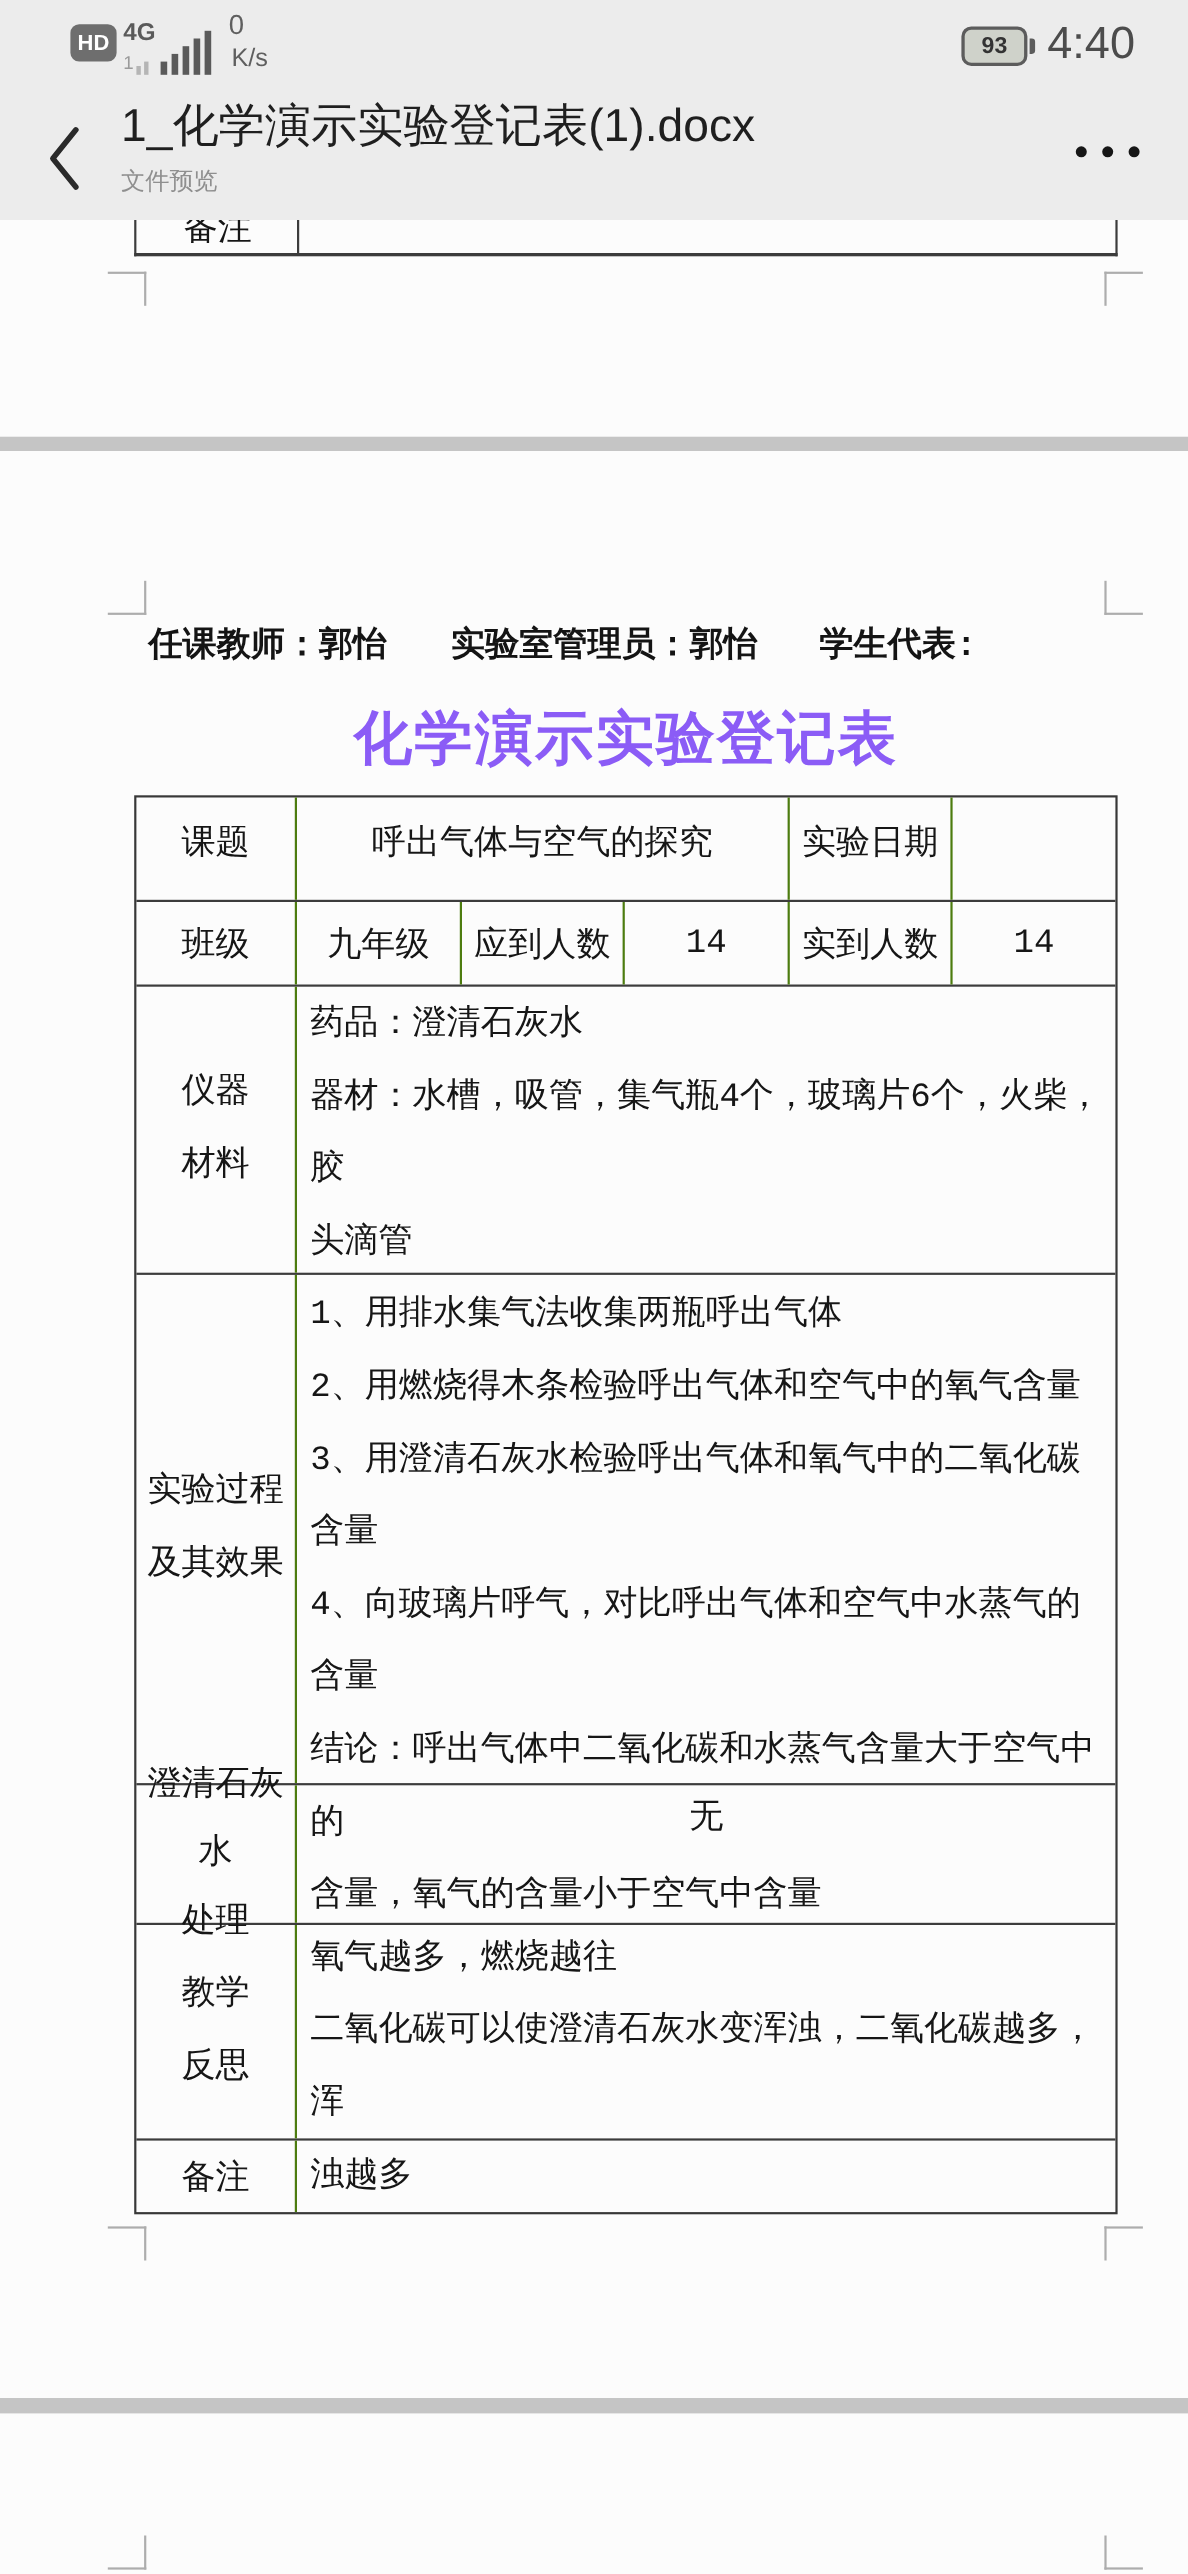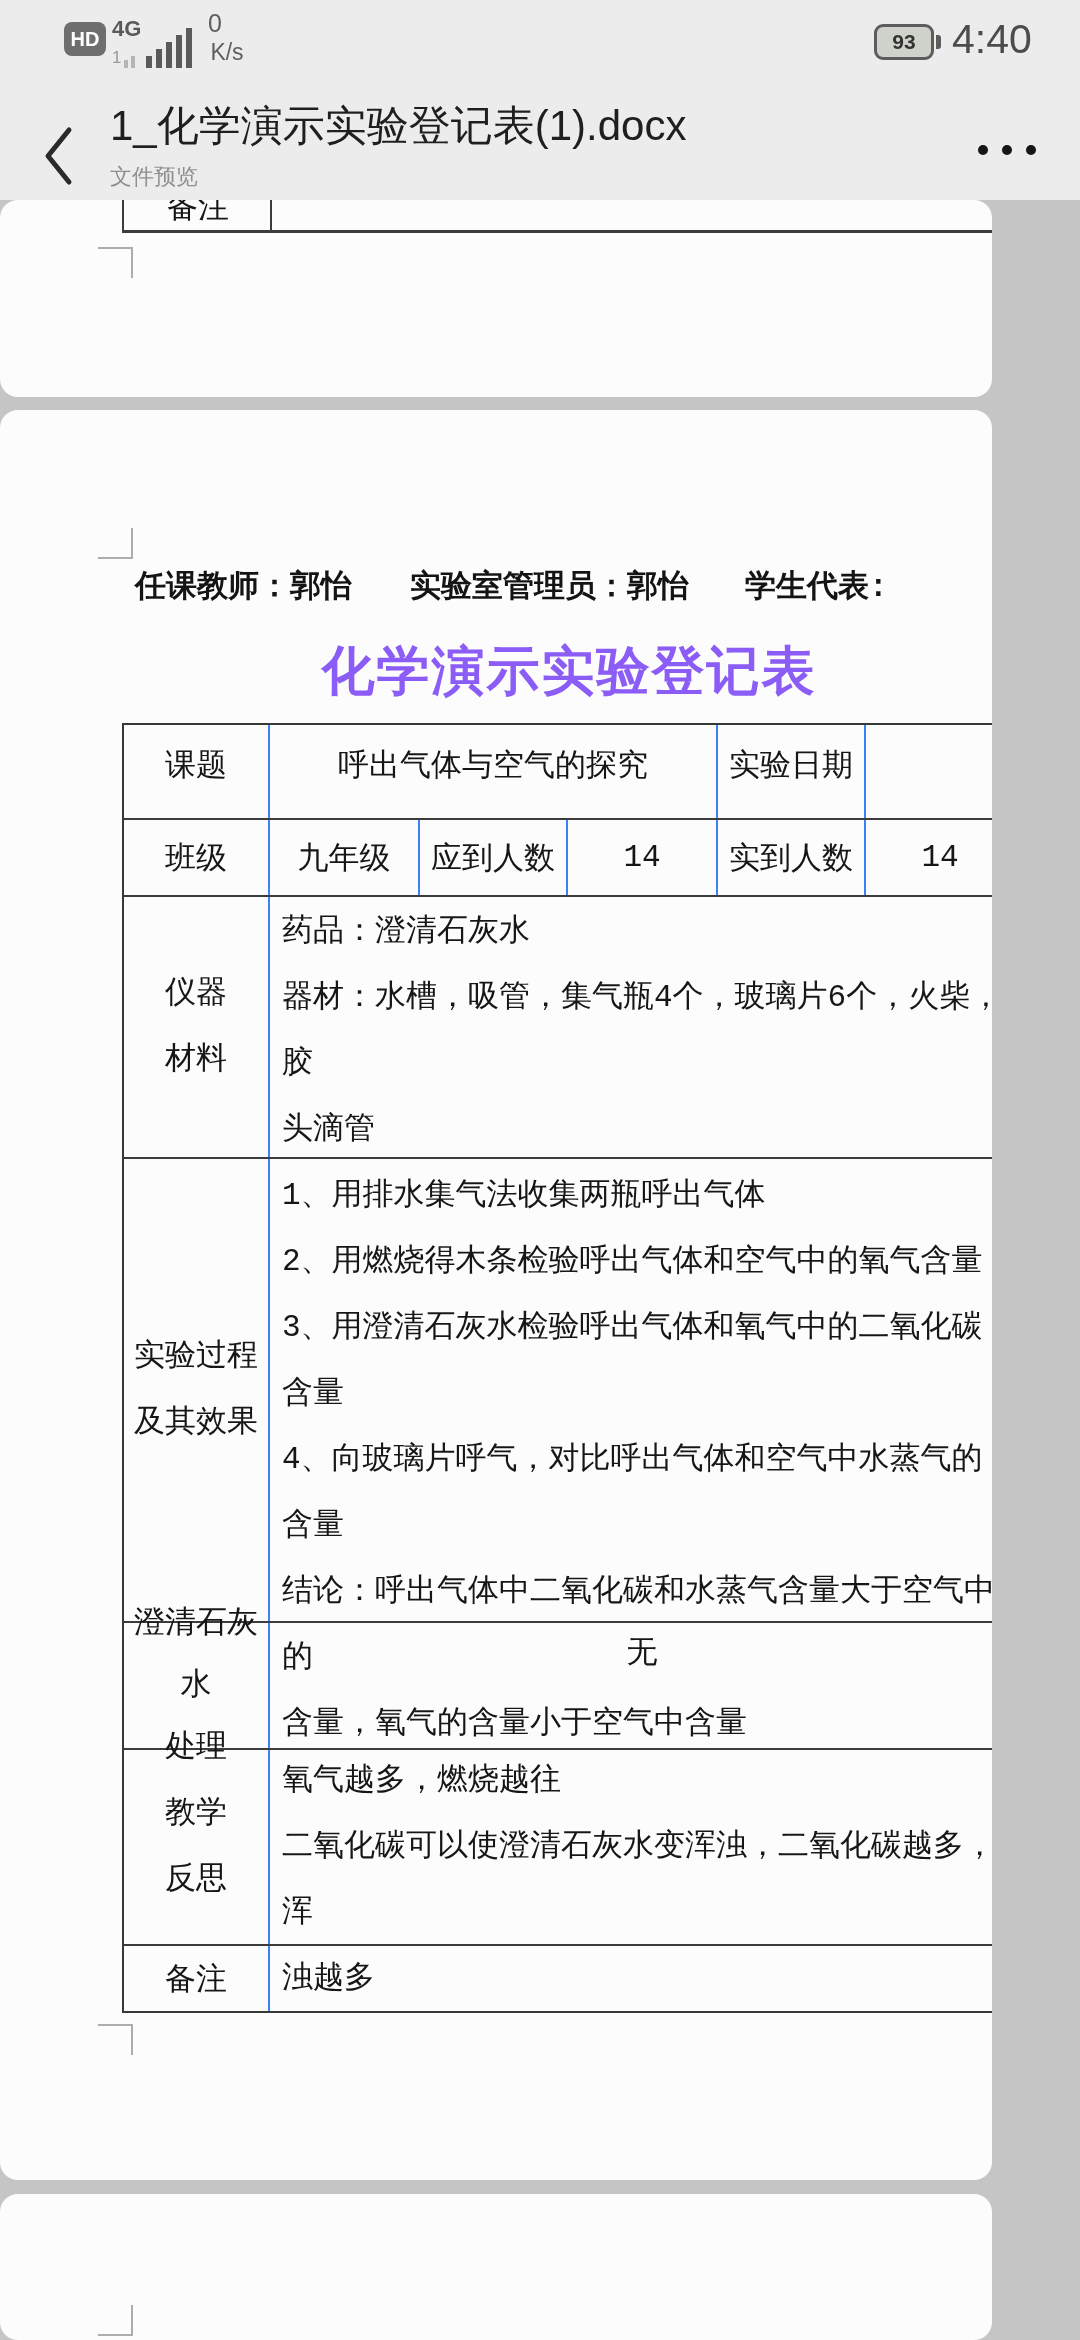--- a/index.html
+++ b/index.html
@@ -21,31 +21,31 @@
   .speed .v { font-size:25px; line-height:30px; }
   .speed .u { font-size:23px; line-height:28px;padding-left:24px; }
   .battery { position:absolute; left:874px; top:24px; width:60px; height:36px;
              border:3px solid #5c5c5c; border-radius:9px; background:#cfd2ca;
              display:flex; align-items:center; justify-content:center; }
   .battery .pct { font-size:21px; font-weight:bold; color:#333; }
   .battery-nub { position:absolute; left:936px; top:35px; width:5px; height:14px; background:#5c5c5c; border-radius:0 3px 3px 0; }
   .clock { position:absolute; left:952px; top:16px; font-size:41px; color:#4c4c4c; }
 
   
-  .app-bar { position:absolute; left:0; top:92px; width:1080px; height:120px; }
+  .app-bar { position:absolute; left:0; top:80px; width:1080px; height:120px; }
   .back-btn { position:absolute; left:28px; top:22px; width:60px; height:84px; display:flex; align-items:center; justify-content:center; }
   .title-wrap { position:absolute; left:110px; top:6px; width:760px; }
   .file-title { font-size:42px; color:#1f1f1f; white-space:nowrap; overflow:hidden; }
   .file-subtitle { font-size:22px; color:#8f8f8f; margin-top:8px; }
   .menu-btn { position:absolute; left:962px; top:28px; width:90px; height:60px; display:flex; align-items:center; justify-content:center; gap:14px; }
   .menu-btn i { width:10px; height:10px; border-radius:50%; background:#161616; }
 
   
   .doc-area { position:absolute; left:0; top:200px; width:1080px; height:2140px; background:#c5c5c5; }
-  .page { position:absolute; left:0; width:992px; background:#fcfcfc; overflow:hidden;border-radius:18px; }
+  .page { position:absolute; left:0; width:1080px; background:#fcfcfc; overflow:hidden; }
   .page1 { top:0; height:197px; }
   .page2 { top:210px; height:1770px;font-family:Liberation Mono, monospace; }
   .page3 { top:1994px; height:146px; }
 
   
   .mark { position:absolute; width:35px; height:31px; }
   .mark.bl { border-top:2px solid #adadad; border-right:2px solid #adadad; }
   .mark.br { border-top:2px solid #adadad; border-left:2px solid #adadad; }
   .mark.tl { border-bottom:2px solid #adadad; border-right:2px solid #adadad; }
   .mark.tr { border-bottom:2px solid #adadad; border-left:2px solid #adadad; }
@@ -62,21 +62,21 @@
   .signers .s1 { margin-left:13px; }
   .signers .s2 { margin-left:58px; }
   .signers .s3 { margin-left:56px; }
   .doc-title { position:absolute; left:122px; top:226px; width:894px; text-align:center;
                font-size:53px; font-weight:800; letter-spacing:2px; color:#8b5cf6; }
 
   .main-table { position:absolute; left:122px; top:313px; width:894px; height:1290px;
                 border:2px solid #383838; display:flex; flex-direction:column; font-size:31px; color:#161616; }
   .trow { display:flex; border-bottom:2px solid #3c3c3c; }
   .trow:last-child { border-bottom:none; }
-  .tcell { border-right:2px solid #3b82f6; position:relative; }
+  .tcell { border-right:2px solid #4d7c0f; position:relative; }
   .tcell:last-child { border-right:none; }
   .c-center { display:flex; align-items:center; justify-content:center; text-align:center; }
   .c-topcenter { display:flex; justify-content:center; align-items:flex-start; padding-top:19px; }
   .lh66 { line-height:66px; }
   .lh62 { line-height:62px; }
   .lines { position:absolute; left:12px; right:8px; line-height:66px; }
   .r1 { height:95px; } .r2 { height:77px; } .r3 { height:262px; } .r4 { height:464px; }
   .r5 { height:127px; } .r6 { height:196px; } .r7 { height:65px; }
   .w-label { width:146px; } .w-topic { width:448px; } .w-148 { width:148px; } .w-150 { width:150px; }
   .nofill { flex:1; }

